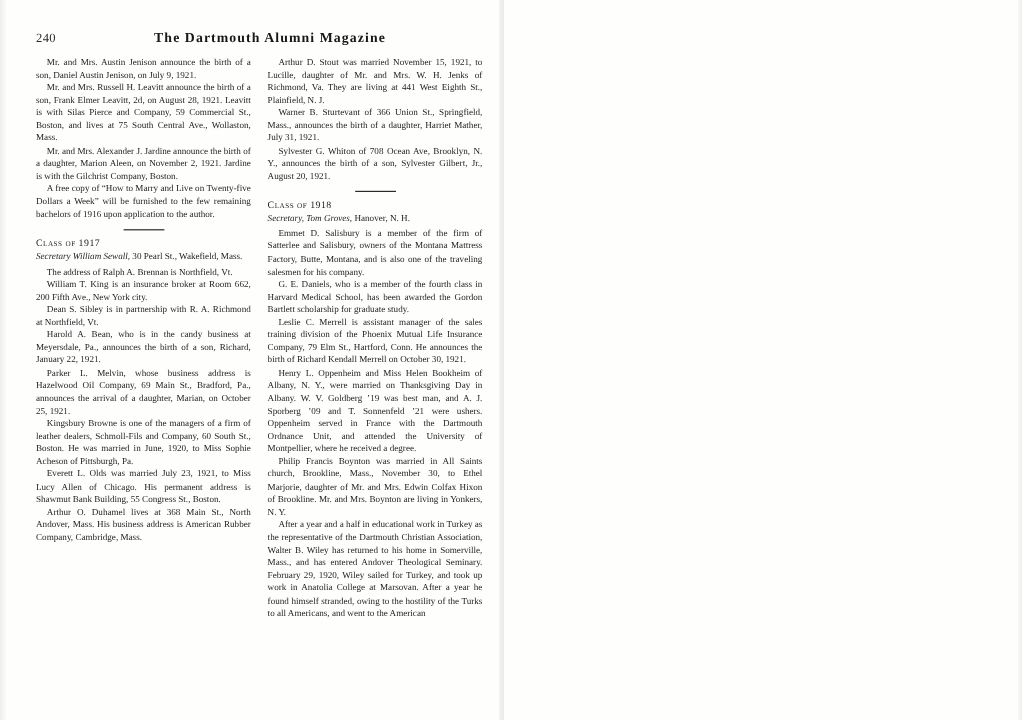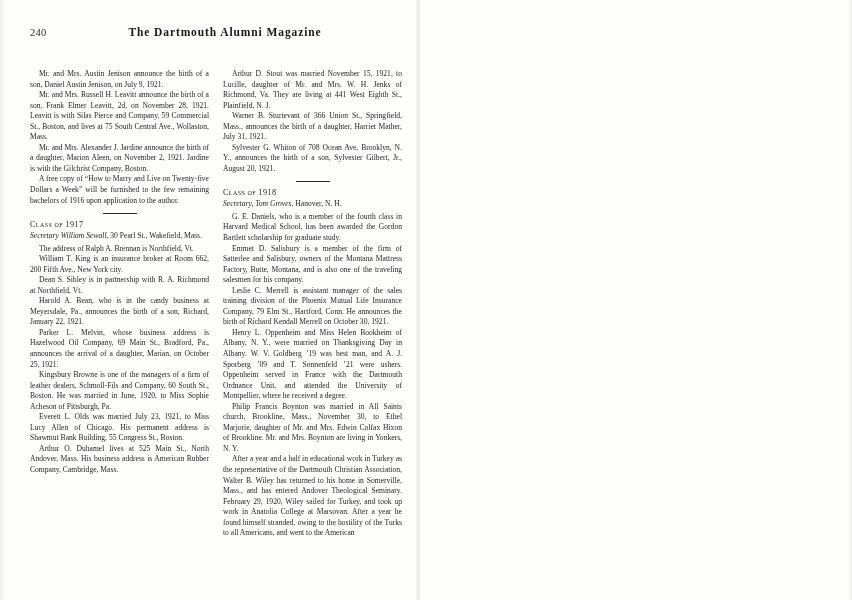--- a/index.html
+++ b/index.html
@@ -73,21 +73,20 @@
     color: #171717;
     padding-left: 22px;
   }
   .columns {
     position: absolute;
     top: 47px;
     left: 30px;
     width: 372px;
     display: flex;
     gap: 14px;
-    margin-top: 22px;
   }
   .col {
     width: 179px;
   }
   .col p {
     margin: 0 0 0 0;
     font-size: 7.6px;
     line-height: 10.55px;
     text-align: justify;
     text-indent: 9px;
@@ -139,49 +138,49 @@
 
     <div class="running-head">
       <span class="folio">240</span>
       <span class="head-title">The Dartmouth Alumni Magazine</span>
     </div>
 
     <div class="columns">
 
       <div class="col">
         <p>Mr. and Mrs. Austin Jenison announce the birth of a son, Daniel Austin Jenison, on July 9, 1921.</p>
-        <p>Mr. and Mrs. Russell H. Leavitt announce the birth of a son, Frank Elmer Leavitt, 2d, on November 28, 1921. Leavitt is with Silas Pierce and Company, 59 Commercial St., Boston, and lives at 75 South Central Ave., Wollaston, Mass.</p>
+        <p>Mr. and Mrs. Russell H. Leavitt announce the birth of a son, Frank Elmer Leavitt, 2d, on August 28, 1921. Leavitt is with Silas Pierce and Company, 59 Commercial St., Boston, and lives at 75 South Central Ave., Wollaston, Mass.</p>
         <p>Mr. and Mrs. Alexander J. Jardine announce the birth of a daughter, Marion Aleen, on November 2, 1921. Jardine is with the Gilchrist Company, Boston.</p>
         <p>A free copy of “How to Marry and Live on Twenty-five Dollars a Week” will be furnished to the few remaining bachelors of 1916 upon application to the author.</p>
 
         <div class="rule-short"></div>
         <div class="class-head">Class of 1917</div>
         <div class="secretary"><i>Secretary William Sewall</i><span>, 30 Pearl St., Wakefield, Mass.</span></div>
 
         <p>The address of Ralph A. Brennan is Northfield, Vt.</p>
         <p>William T. King is an insurance broker at Room 662, 200 Fifth Ave., New York city.</p>
         <p>Dean S. Sibley is in partnership with R. A. Richmond at Northfield, Vt.</p>
         <p>Harold A. Bean, who is in the candy business at Meyersdale, Pa., announces the birth of a son, Richard, January 22, 1921.</p>
         <p>Parker L. Melvin, whose business address is Hazelwood Oil Company, 69 Main St., Bradford, Pa., announces the arrival of a daughter, Marian, on October 25, 1921.</p>
         <p>Kingsbury Browne is one of the managers of a firm of leather dealers, Schmoll-Fils and Company, 60 South St., Boston. He was married in June, 1920, to Miss Sophie Acheson of Pittsburgh, Pa.</p>
         <p>Everett L. Olds was married July 23, 1921, to Miss Lucy Allen of Chicago. His permanent address is Shawmut Bank Building, 55 Congress St., Boston.</p>
-        <p>Arthur O. Duhamel lives at 525 Main St., North Andover, Mass. His business address is American Rubber Company, Cambridge, Mass.</p>
+        <p>Arthur O. Duhamel lives at 368 Main St., North Andover, Mass. His business address is American Rubber Company, Cambridge, Mass.</p>
       </div>
 
       <div class="col">
         <p>Arthur D. Stout was married November 15, 1921, to Lucille, daughter of Mr. and Mrs. W. H. Jenks of Richmond, Va. They are living at 441 West Eighth St., Plainfield, N. J.</p>
         <p>Warner B. Sturtevant of 366 Union St., Springfield, Mass., announces the birth of a daughter, Harriet Mather, July 31, 1921.</p>
         <p>Sylvester G. Whiton of 708 Ocean Ave, Brooklyn, N. Y., announces the birth of a son, Sylvester Gilbert, Jr., August 20, 1921.</p>
 
         <div class="rule-short"></div>
         <div class="class-head">Class of 1918</div>
         <div class="secretary"><i>Secretary, Tom Groves</i><span>, Hanover, N. H.</span></div>
 
+        <p>Emmet D. Salisbury is a member of the firm of Satterlee and Salisbury, owners of the Montana Mattress Factory, Butte, Montana, and is also one of the traveling salesmen for his company.</p>
         <p>G. E. Daniels, who is a member of the fourth class in Harvard Medical School, has been awarded the Gordon Bartlett scholarship for graduate study.</p>
-        <p>Emmet D. Salisbury is a member of the firm of Satterlee and Salisbury, owners of the Montana Mattress Factory, Butte, Montana, and is also one of the traveling salesmen for his company.</p>
         <p>Leslie C. Merrell is assistant manager of the sales training division of the Phoenix Mutual Life Insurance Company, 79 Elm St., Hartford, Conn. He announces the birth of Richard Kendall Merrell on October 30, 1921.</p>
         <p>Henry L. Oppenheim and Miss Helen Bookheim of Albany, N. Y., were married on Thanksgiving Day in Albany. W. V. Goldberg ’19 was best man, and A. J. Sporberg ’09 and T. Sonnenfeld ’21 were ushers. Oppenheim served in France with the Dartmouth Ordnance Unit, and attended the University of Montpellier, where he received a degree.</p>
         <p>Philip Francis Boynton was married in All Saints church, Brookline, Mass., November 30, to Ethel Marjorie, daughter of Mr. and Mrs. Edwin Colfax Hixon of Brookline. Mr. and Mrs. Boynton are living in Yonkers, N. Y.</p>
         <p>After a year and a half in educational work in Turkey as the representative of the Dartmouth Christian Association, Walter B. Wiley has returned to his home in Somerville, Mass., and has entered Andover Theological Seminary. February 29, 1920, Wiley sailed for Turkey, and took up work in Anatolia College at Marsovan. After a year he found himself stranded, owing to the hostility of the Turks to all Americans, and went to the American</p>
       </div>
 
     </div>
   </div>
 
   <div class="gutter"></div>

